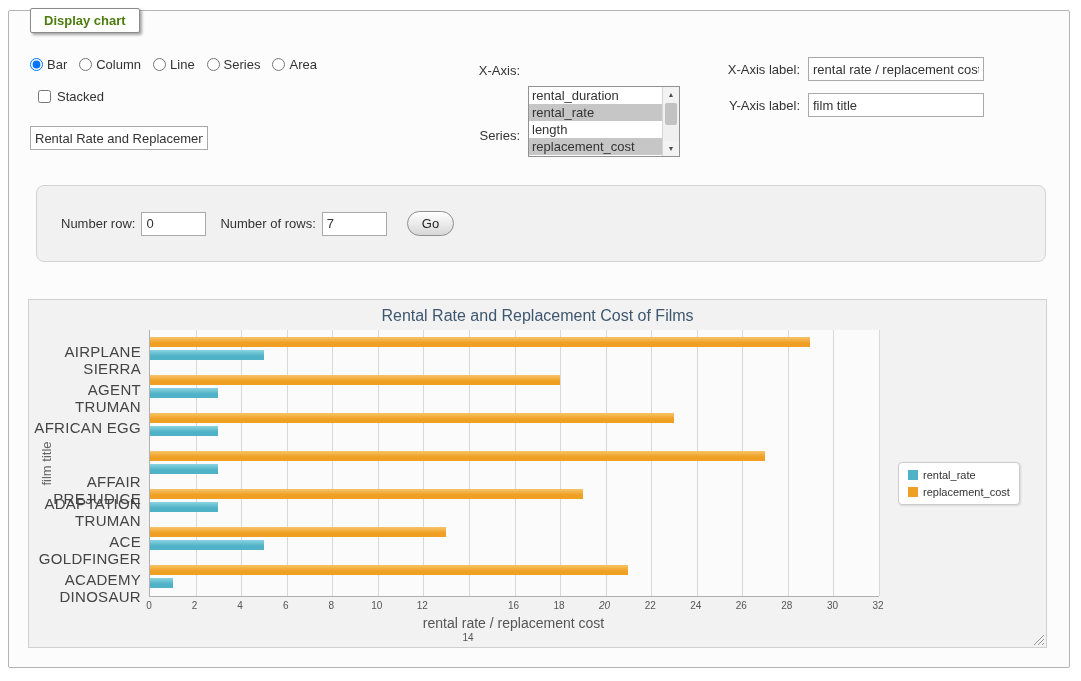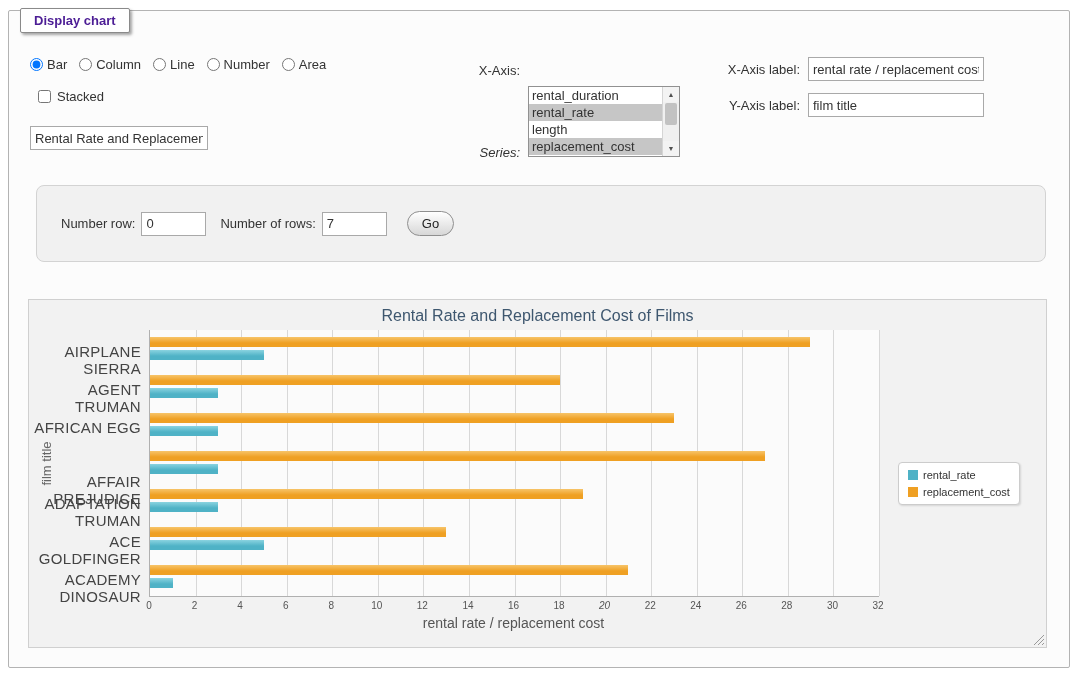--- a/index.html
+++ b/index.html
@@ -1,36 +1,36 @@
 <!DOCTYPE html>
 <html><head>
 <meta charset="utf-8">
 <style>
   html,body{margin:0;padding:0;background:#fff;}
   .page{position:relative;width:1081px;height:681px;background:#fff;
         font-family:"Liberation Sans",sans-serif;font-size:13px;color:#333;overflow:hidden;}
 
   .fieldset{position:absolute;left:8px;top:10px;width:1062px;height:658px;
             border:1px solid #b3b3b3;border-radius:2px;background:#fcfcfc;box-sizing:border-box;}
-  .legend-box{position:absolute;left:20px;top:8px;background:#fff;border:1px solid #8a8a8a;
-              padding:4px 13px;font-weight:bold;font-size:13px;color:#4c1d95;
+  .legend-box{position:absolute;left:30px;top:8px;background:#fff;border:1px solid #8a8a8a;
+              padding:4px 13px;font-weight:bold;font-size:13px;color:#4d7c0f;
               box-shadow:2px 2px 3px rgba(0,0,0,.35);border-radius:2px;z-index:3;}
 
   .radios{position:absolute;left:30px;top:57px;display:flex;gap:12px;align-items:center;z-index:2;}
   .radio-item{display:flex;align-items:center;gap:4px;}
   input[type=radio],input[type=checkbox]{margin:0;}
   .stacked{position:absolute;left:30px;top:89px;display:flex;gap:6px;align-items:center;z-index:2;padding-left:8px;}
 
   .text{border:1px solid #a9a9a9;height:18px;padding:2px 4px;font:13px "Liberation Sans",sans-serif;
         color:#333;background:#fff;}
   .title-input{position:absolute;left:30px;top:126px;width:168px;z-index:2;}
 
   .lbl{position:absolute;text-align:right;color:#333;z-index:2;}
   .x-axis-lbl{left:438px;top:63px;width:82px;}
-  .series-lbl{left:438px;top:145px;width:82px;font-style:italic;}
+  .series-lbl{left:438px;top:128px;width:82px;}
   .xfield-lbl{left:688px;top:62px;width:112px;}
   .yfield-lbl{left:688px;top:98px;width:112px;}
   .xfield-input{position:absolute;left:808px;top:57px;width:166px;z-index:2;}
   .yfield-input{position:absolute;left:808px;top:93px;width:166px;z-index:2;}
 
   .select-box{position:absolute;left:528px;top:58px;width:152px;height:24px;border:1px solid #919191;
               background:#fff;display:flex;align-items:center;justify-content:space-between;
               padding:0 6px;box-sizing:border-box;cursor:default;z-index:2;}
   .select-arrow{font-size:9px;color:#000;}
 
@@ -92,21 +92,21 @@
       <label class="radio-item">
         <input type="radio" name="ctype" style="">
         <span>Column</span>
       </label>
       <label class="radio-item">
         <input type="radio" name="ctype" style="">
         <span>Line</span>
       </label>
       <label class="radio-item">
         <input type="radio" name="ctype" style="">
-        <span>Number</span>
+        <span>Series</span>
       </label>
       <label class="radio-item">
         <input type="radio" name="ctype" style="">
         <span>Area</span>
       </label>
     </div>
 
   <label class="stacked">
     <input type="checkbox" style="">
     <span>Stacked</span>
@@ -194,21 +194,21 @@
         <div class="bar" style="top: 248px; width: 3.09375%; background: linear-gradient(rgb(138, 211, 224), rgb(79, 178, 198) 60%, rgb(79, 178, 198));"></div>
       </div>
     <div class="ticks">
         <span class="tick" style="left: 0%;">0</span>
         <span class="tick" style="left: 6.25%;">2</span>
         <span class="tick" style="left: 12.5%;">4</span>
         <span class="tick" style="left: 18.75%;">6</span>
         <span class="tick" style="left: 25%;">8</span>
         <span class="tick" style="left: 31.25%;">10</span>
         <span class="tick" style="left: 37.5%;">12</span>
-        <span class="tick" style="left: 43.75%;">14</span>
+        <span class="tick" style="left: 43.75%; margin-top: 32px;">14</span>
         <span class="tick" style="left: 50%;">16</span>
         <span class="tick" style="left: 56.25%;">18</span>
         <span class="tick" style="left: 62.5%; font-style: italic;">20</span>
         <span class="tick" style="left: 68.75%;">22</span>
         <span class="tick" style="left: 75%;">24</span>
         <span class="tick" style="left: 81.25%;">26</span>
         <span class="tick" style="left: 87.5%;">28</span>
         <span class="tick" style="left: 93.75%;">30</span>
         <span class="tick" style="left: 100%;">32</span>
       </div>

